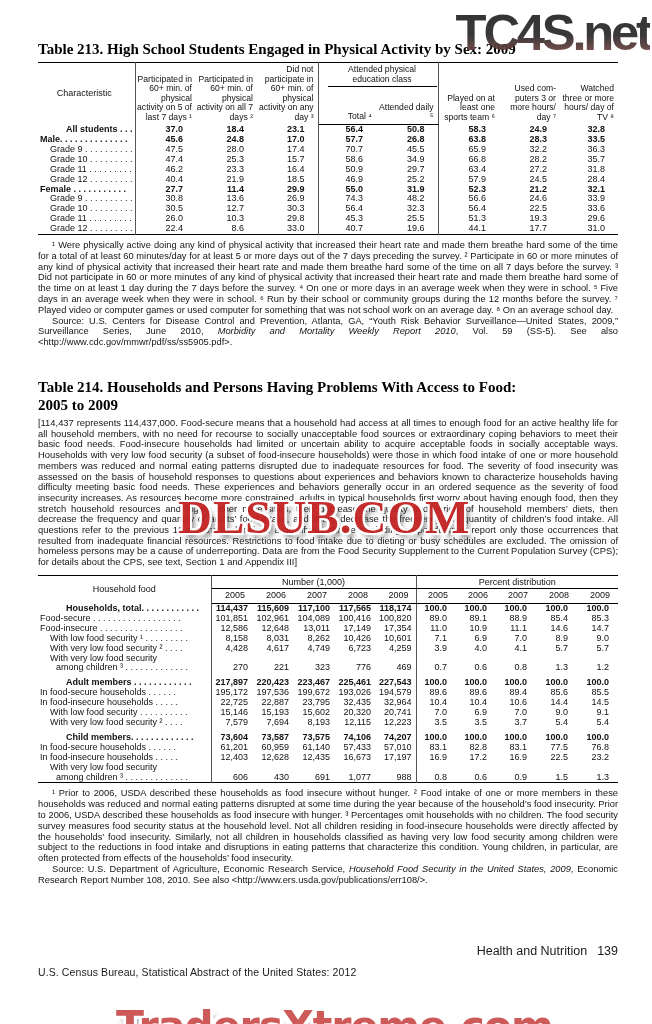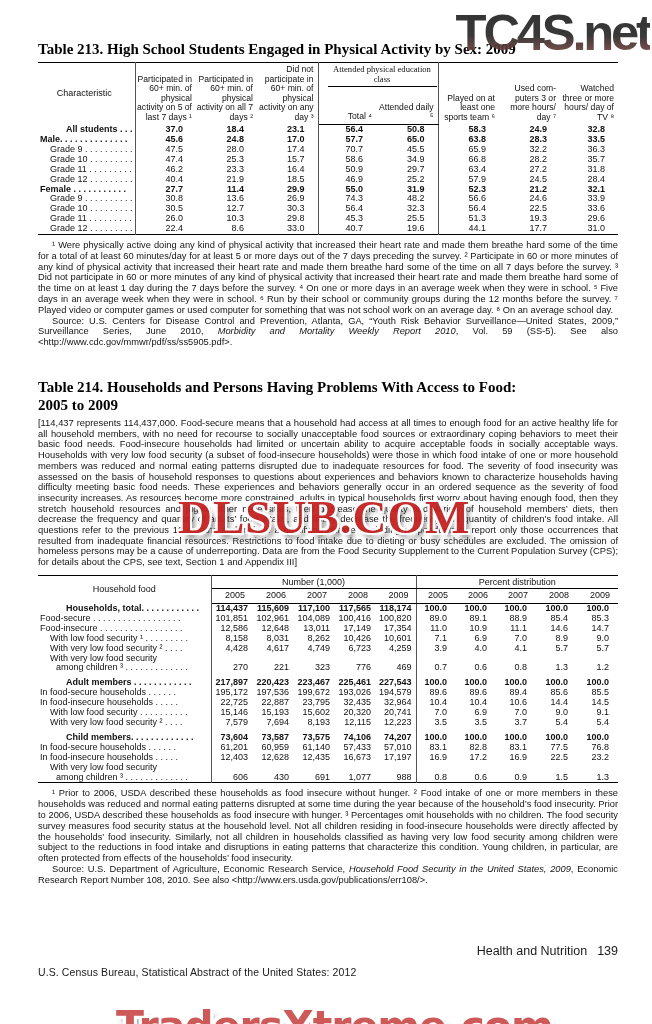--- a/index.html
+++ b/index.html
@@ -29,21 +29,21 @@
   .ind0{padding-left:2px;}
   .ind1{padding-left:12px;}
   .ind2{padding-left:28px;}
   .gstart td{padding-top:5px;}
 
   
   #t213{border-top:1.5px solid #000;border-bottom:1.5px solid #000;}
   #t213 thead tr:last-child th{border-bottom:1px solid #000;}
   #t213 thead th{text-align:right;padding:2px 4px 2px 0;}
   #t213 th.char{text-align:center;vertical-align:middle;font-size:9px;}
-  #t213 th.spanner{vertical-align:top;text-align:center;padding:2px 0 0 8px;font-family:Liberation Serif, serif;}
+  #t213 th.spanner{vertical-align:top;text-align:center;padding:2px 0 0 8px;}
   #t213 th.spanner .spanner-inner{border-bottom:1px solid #000;padding:0 2px 2px 2px;margin:0 1px;}
   #t213 tbody td.num{padding-right:13px;}
   #t213 tbody td.lbl{text-align:left;}
 
   
   #t214{border-top:1.5px solid #000;border-bottom:1.5px solid #000;}
   #t214 thead tr:last-child th{border-bottom:1px solid #000;}
   #t214 th.hf{text-align:center;vertical-align:middle;font-size:9px;}
   #t214 th.grp{text-align:center;border-bottom:1px solid #000;padding:2px 0 1px 0;font-size:9px;}
   #t214 th.yr{text-align:right;padding:2px 8px 2px 0;font-size:9px;}
@@ -154,21 +154,21 @@
           <td class="num bold">32.8</td>
         </tr>
         <tr>
           <td class="lbl br bold">
             <div class="lblwrap ind0">Male. . . . . . . . . . . . . .</div>
           </td>
           <td class="num bold">45.6</td>
           <td class="num bold">24.8</td>
           <td class="num br bold">17.0</td>
           <td class="num bold">57.7</td>
-          <td class="num br bold">65.0</td>
+          <td class="num br bold">26.8</td>
           <td class="num bold">63.8</td>
           <td class="num bold">28.3</td>
           <td class="num bold">33.5</td>
         </tr>
         <tr>
           <td class="lbl br">
             <div class="lblwrap ind1">Grade 9 . . . . . . . . . .</div>
           </td>
           <td class="num">47.5</td>
           <td class="num">28.0</td>

